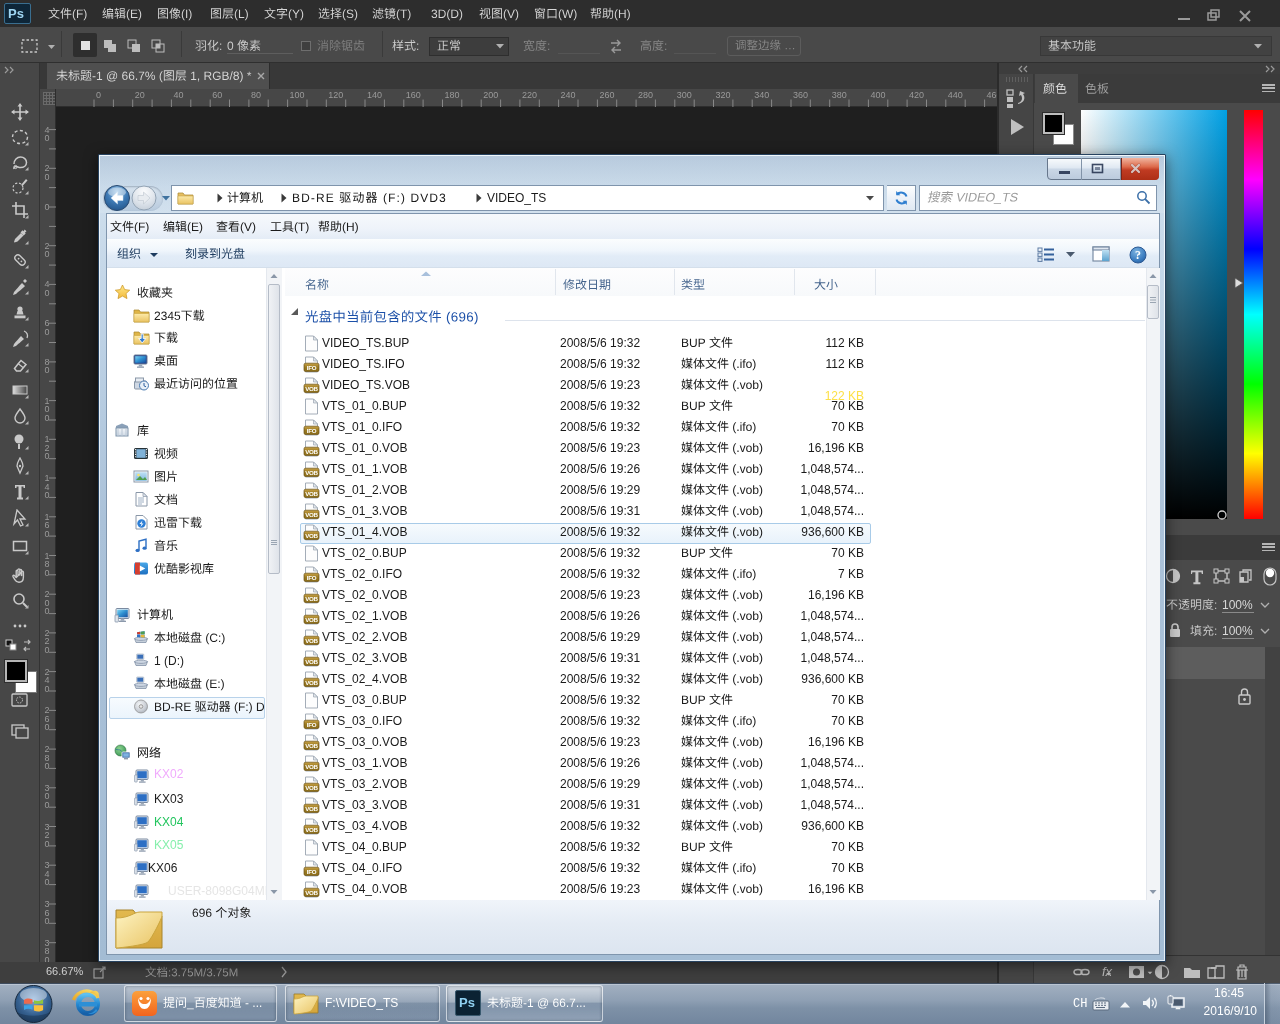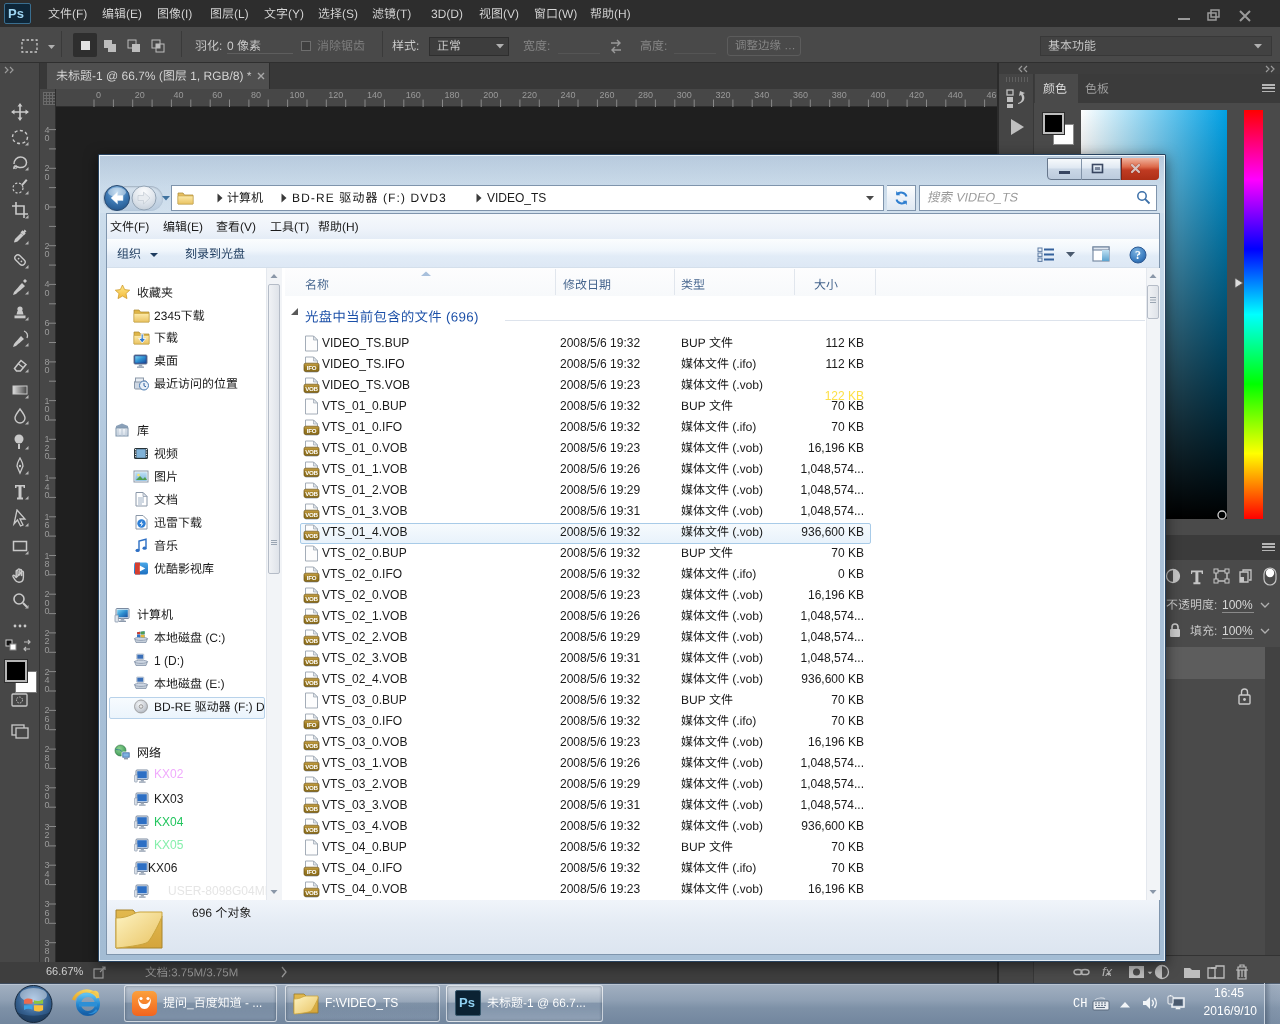--- a/index.html
+++ b/index.html
@@ -809,21 +809,21 @@
       <path d="M10.5 1l4 4h-4z" fill="#e4e8ed" stroke="#9aa4b0" stroke-width=".7"></path>
     </svg><div style="position:absolute;left:322.0px;top:545.8px;font:normal 12px 'Liberation Sans';color:#1a1a1a;white-space:pre;letter-spacing:normal;">VTS_02_0.BUP</div><div style="position:absolute;left:560.0px;top:545.8px;font:normal 12px 'Liberation Sans';color:#1a1a1a;white-space:pre;letter-spacing:normal;">2008/5/6 19:32</div><svg style="position:absolute;left:681.0px;top:542.7px;overflow:visible;" width="52.0" height="17.4" viewBox="0 -13.9 52.0 17.4">
       <use href="#g54" fill="#1a1a1a"></use>
     </svg><div style="position:absolute;left:864.0px;transform:translateX(-100%);top:545.8px;font:normal 12px 'Liberation Sans';color:#1a1a1a;white-space:pre;letter-spacing:normal;">70 KB</div><svg class="abs" style="left:303px;top:566px" width="17" height="17" viewBox="0 0 17 17">
       <path d="M2.5 1h8l4 4v11h-12z" fill="#fdfdfd" stroke="#9aa4b0" stroke-width=".9"></path>
       <path d="M10.5 1l4 4h-4z" fill="#e4e8ed" stroke="#9aa4b0" stroke-width=".7"></path>
       <rect x="1" y="7.2" width="15" height="8.3" rx="1.6" fill="url(#vobg)" stroke="#6b5214" stroke-width=".7"></rect>
       <text x="8.5" y="13.6" text-anchor="middle" font-family="Liberation Sans" font-size="6.2" font-weight="bold" fill="#fff" letter-spacing="-0.3">IFO</text>
     </svg><div style="position:absolute;left:322.0px;top:566.8px;font:normal 12px 'Liberation Sans';color:#1a1a1a;white-space:pre;letter-spacing:normal;">VTS_02_0.IFO</div><div style="position:absolute;left:560.0px;top:566.8px;font:normal 12px 'Liberation Sans';color:#1a1a1a;white-space:pre;letter-spacing:normal;">2008/5/6 19:32</div><svg style="position:absolute;left:681.0px;top:563.7px;overflow:visible;" width="75.3" height="17.4" viewBox="0 -13.9 75.3 17.4">
       <use href="#g55" fill="#1a1a1a"></use>
-    </svg><div style="position:absolute;left:864.0px;transform:translateX(-100%);top:566.8px;font:normal 12px 'Liberation Sans';color:#1a1a1a;white-space:pre;letter-spacing:normal;">0 KB</div><svg class="abs" style="left:303px;top:587px" width="17" height="17" viewBox="0 0 17 17">
+    </svg><div style="position:absolute;left:864.0px;transform:translateX(-100%);top:566.8px;font:normal 12px 'Liberation Sans';color:#1a1a1a;white-space:pre;letter-spacing:normal;">7 KB</div><svg class="abs" style="left:303px;top:587px" width="17" height="17" viewBox="0 0 17 17">
       <path d="M2.5 1h8l4 4v11h-12z" fill="#fdfdfd" stroke="#9aa4b0" stroke-width=".9"></path>
       <path d="M10.5 1l4 4h-4z" fill="#e4e8ed" stroke="#9aa4b0" stroke-width=".7"></path>
       <rect x="1" y="7.2" width="15" height="8.3" rx="1.6" fill="url(#vobg)" stroke="#6b5214" stroke-width=".7"></rect>
       <text x="8.5" y="13.6" text-anchor="middle" font-family="Liberation Sans" font-size="6.2" font-weight="bold" fill="#fff" letter-spacing="-0.3">VOB</text>
     </svg><div style="position:absolute;left:322.0px;top:587.8px;font:normal 12px 'Liberation Sans';color:#1a1a1a;white-space:pre;letter-spacing:normal;">VTS_02_0.VOB</div><div style="position:absolute;left:560.0px;top:587.8px;font:normal 12px 'Liberation Sans';color:#1a1a1a;white-space:pre;letter-spacing:normal;">2008/5/6 19:23</div><svg style="position:absolute;left:681.0px;top:584.7px;overflow:visible;" width="82.0" height="17.4" viewBox="0 -13.9 82.0 17.4">
       <use href="#g56" fill="#1a1a1a"></use>
     </svg><div style="position:absolute;left:864.0px;transform:translateX(-100%);top:587.8px;font:normal 12px 'Liberation Sans';color:#1a1a1a;white-space:pre;letter-spacing:normal;">16,196 KB</div><svg class="abs" style="left:303px;top:608px" width="17" height="17" viewBox="0 0 17 17">
       <path d="M2.5 1h8l4 4v11h-12z" fill="#fdfdfd" stroke="#9aa4b0" stroke-width=".9"></path>
       <path d="M10.5 1l4 4h-4z" fill="#e4e8ed" stroke="#9aa4b0" stroke-width=".7"></path>
       <rect x="1" y="7.2" width="15" height="8.3" rx="1.6" fill="url(#vobg)" stroke="#6b5214" stroke-width=".7"></rect>

